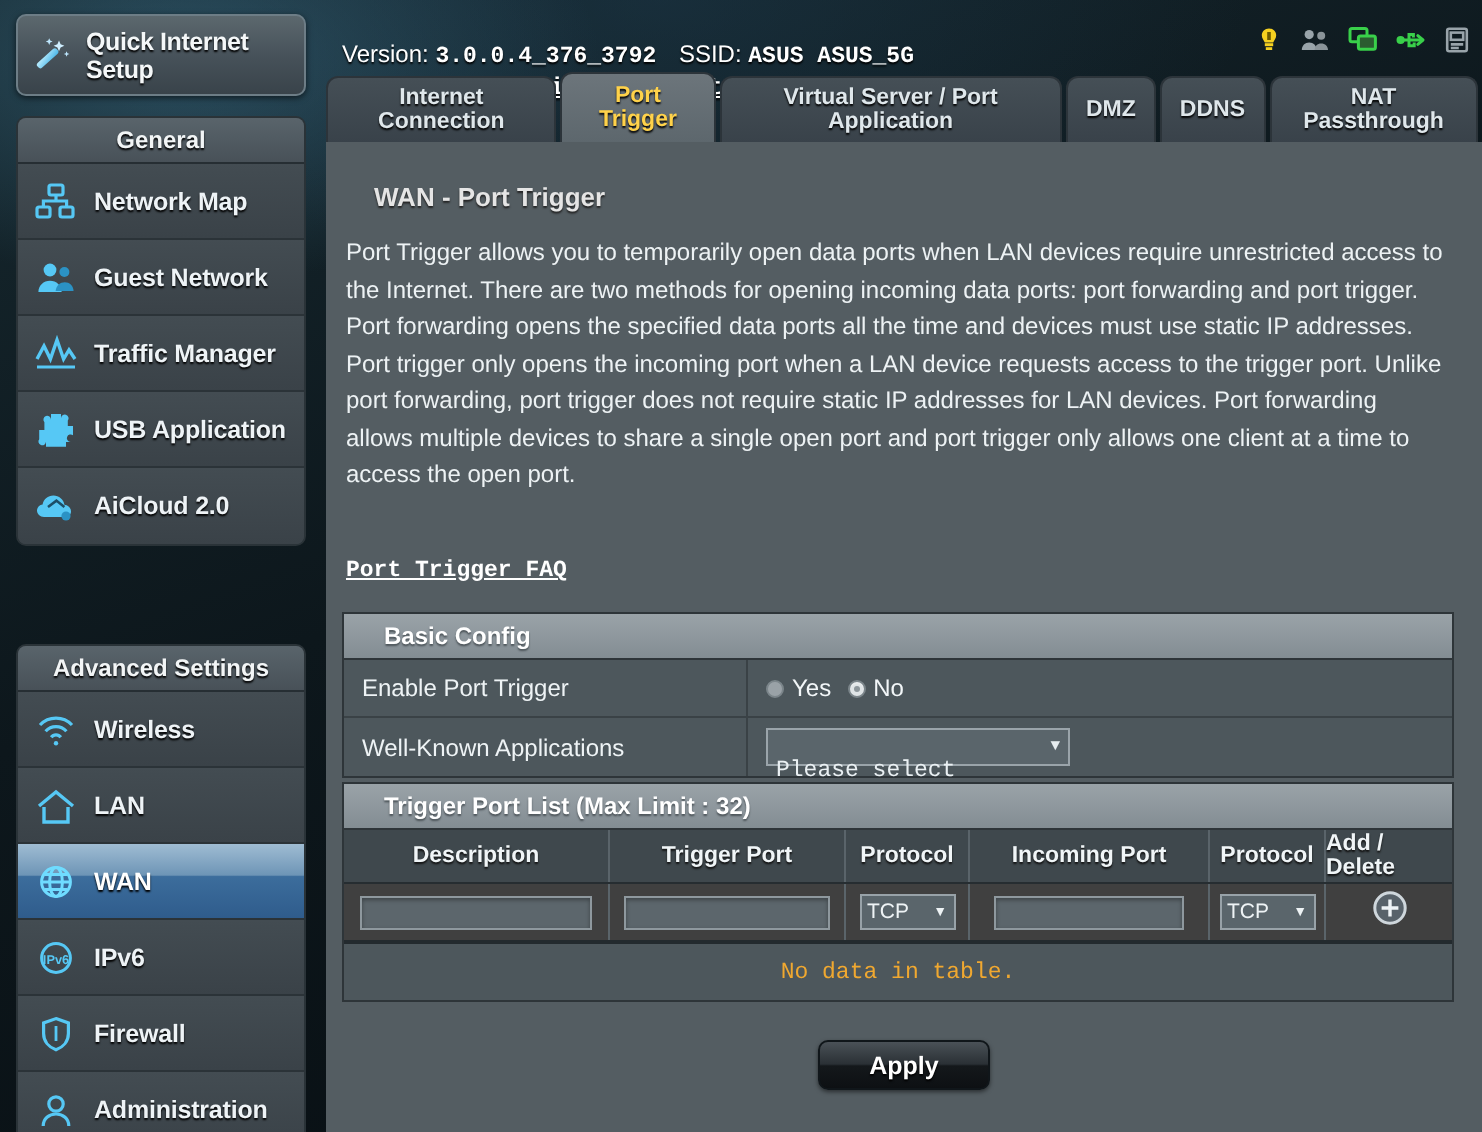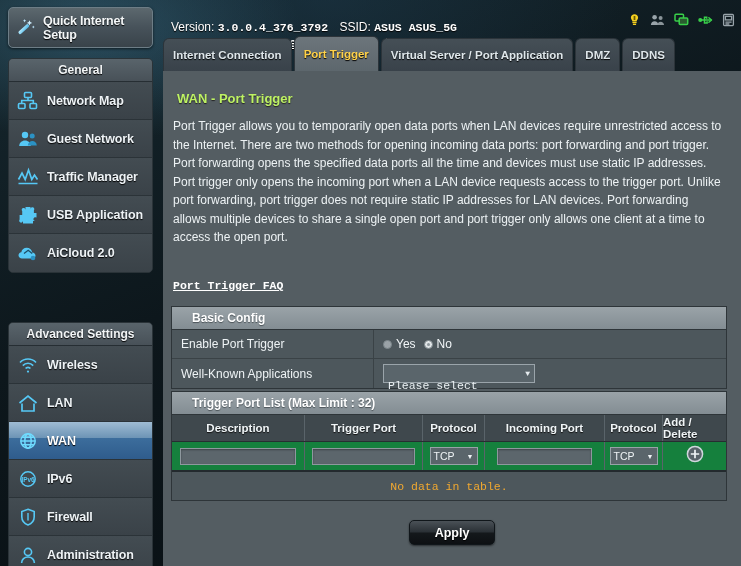--- a/index.html
+++ b/index.html
@@ -147,22 +147,22 @@
   }
 
   
   .content {
     position: absolute; left: 163px; top: 71px;
     width: 578px; height: 495px;
     background: #545d62;
     z-index: 4;
   }
   .page-title {
-    position: absolute; left: 14px; top: 20px;
-    color: #bef264; font-size: 13px; font-weight: bold;
+    position: absolute; left: 24px; top: 20px;
+    color: #e5e5e5; font-size: 13px; font-weight: bold;
     text-shadow: 0 1px 1px #222;
   }
   .desc {
     position: absolute; left: 10px; top: 46px;
     width: 552px;
     color: #edf2f4; font-size: 12px;
     line-height: 18.5px;
   }
   .faq-link {
     position: absolute; left: 10px; top: 208px;
@@ -241,21 +241,21 @@
 
   
   .thead { display: flex; height: 27px; background: #3f484d; border-bottom: 1px solid #262d31; }
   .th {
     color: #f0f5f7; font-size: 11.5px; font-weight: bold;
     display: flex; align-items: center; justify-content: center;
     border-right: 1px solid #5a646a;
     text-shadow: 0 1px 1px #111;
   }
   .th:last-child { border-right: none; }
-  .trow { display: flex; height: 30px; background: #15803d; border-bottom: 2px solid #232a2e; }
+  .trow { display: flex; height: 30px; background: #404040; border-bottom: 2px solid #232a2e; }
   .td { display: flex; align-items: center; justify-content: center; border-right: 1px solid #5a646a; }
   .td:last-child { border-right: none; }
   .c1 { width: 133px; flex: 0 0 133px; }
   .c2 { width: 118px; flex: 0 0 118px; }
   .c3 { width: 62px;  flex: 0 0 62px; }
   .c4 { width: 120px; flex: 0 0 120px; }
   .c5 { width: 58px;  flex: 0 0 58px; }
   .c6 { flex: 1; }
 
   .tinput {
@@ -508,20 +508,21 @@
     </span>
   </div>
 </div>
 
 <div class="tabs">
   <div class="tab">Internet Connection</div>
   <div class="tab active">Port Trigger</div>
   <div class="tab">Virtual Server / Port Application</div>
   <div class="tab">DMZ</div>
   <div class="tab">DDNS</div>
+  <div class="tab">NAT Passthrough</div>
 </div>
 
 <div class="content">
 
   <div class="page-title">WAN - Port Trigger</div>
   <div class="desc">Port Trigger allows you to temporarily open data ports when LAN devices require unrestricted access to the Internet. There are two methods for opening incoming data ports: port forwarding and port trigger. Port forwarding opens the specified data ports all the time and devices must use static IP addresses. Port trigger only opens the incoming port when a LAN device requests access to the trigger port. Unlike port forwarding, port trigger does not require static IP addresses for LAN devices. Port forwarding allows multiple devices to share a single open port and port trigger only allows one client at a time to access the open port.</div>
   <div class="faq-link">Port Trigger FAQ</div>
 
   <div class="panel" id="panel-basic">
     <div class="panel-head">Basic Config</div>

